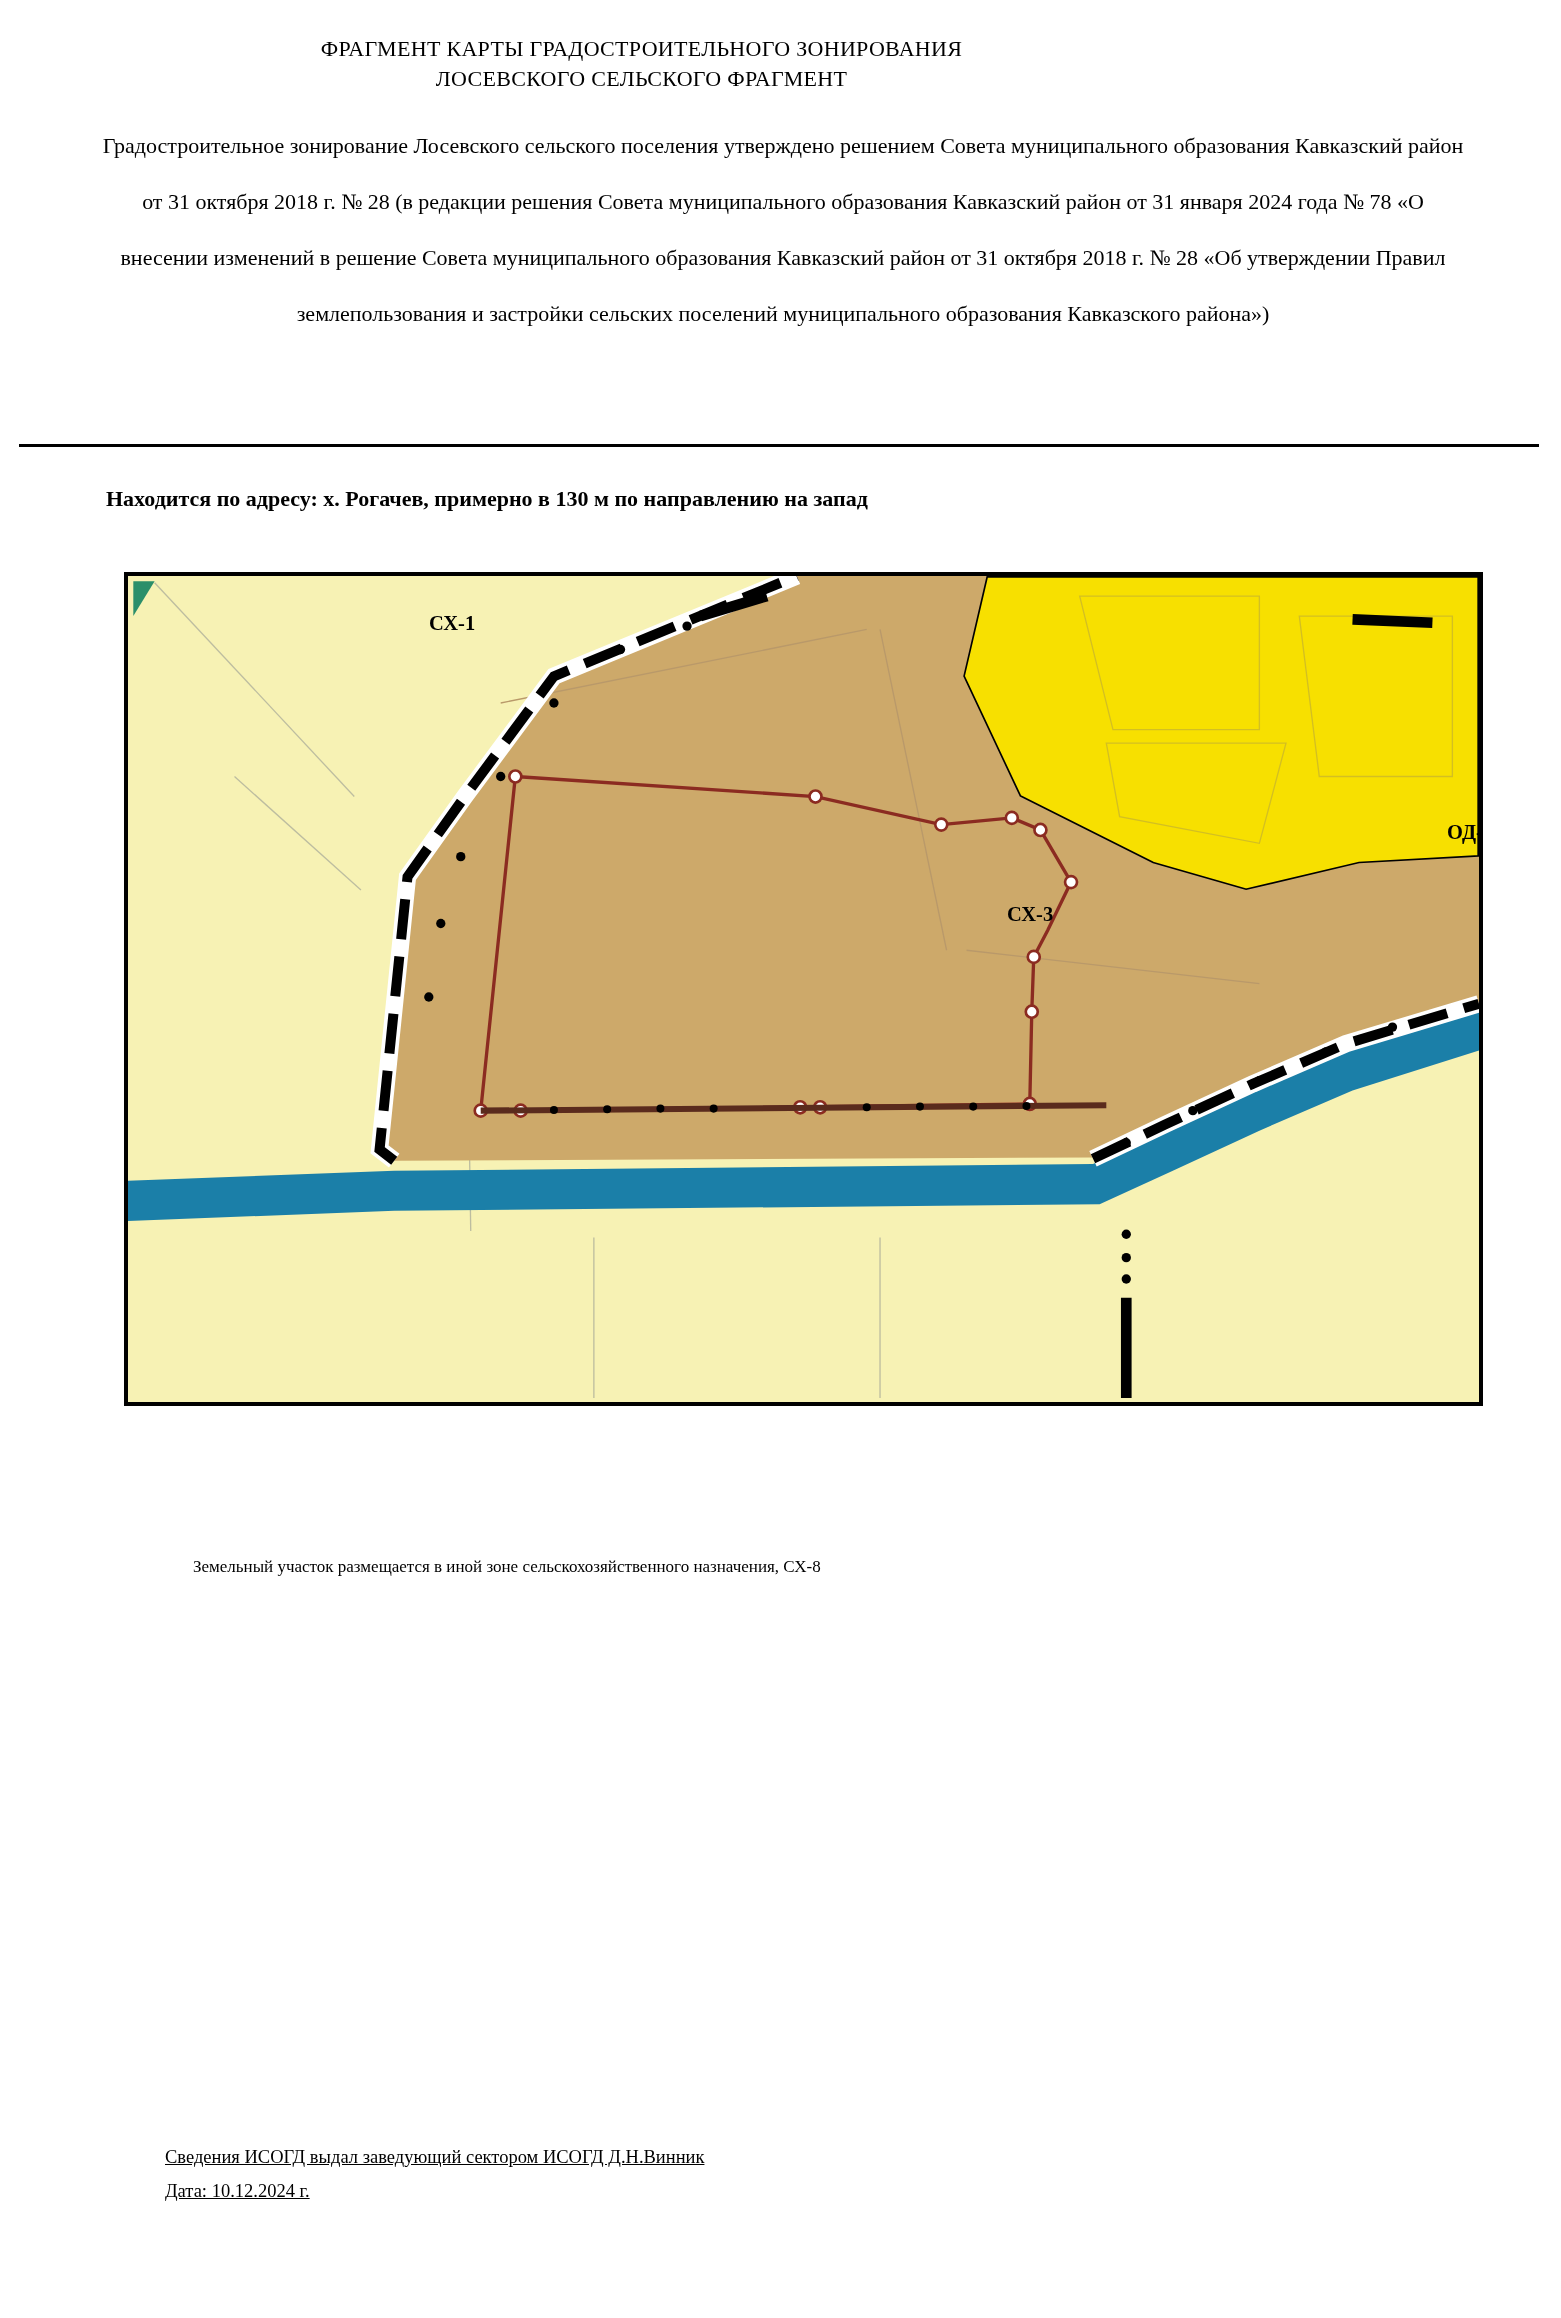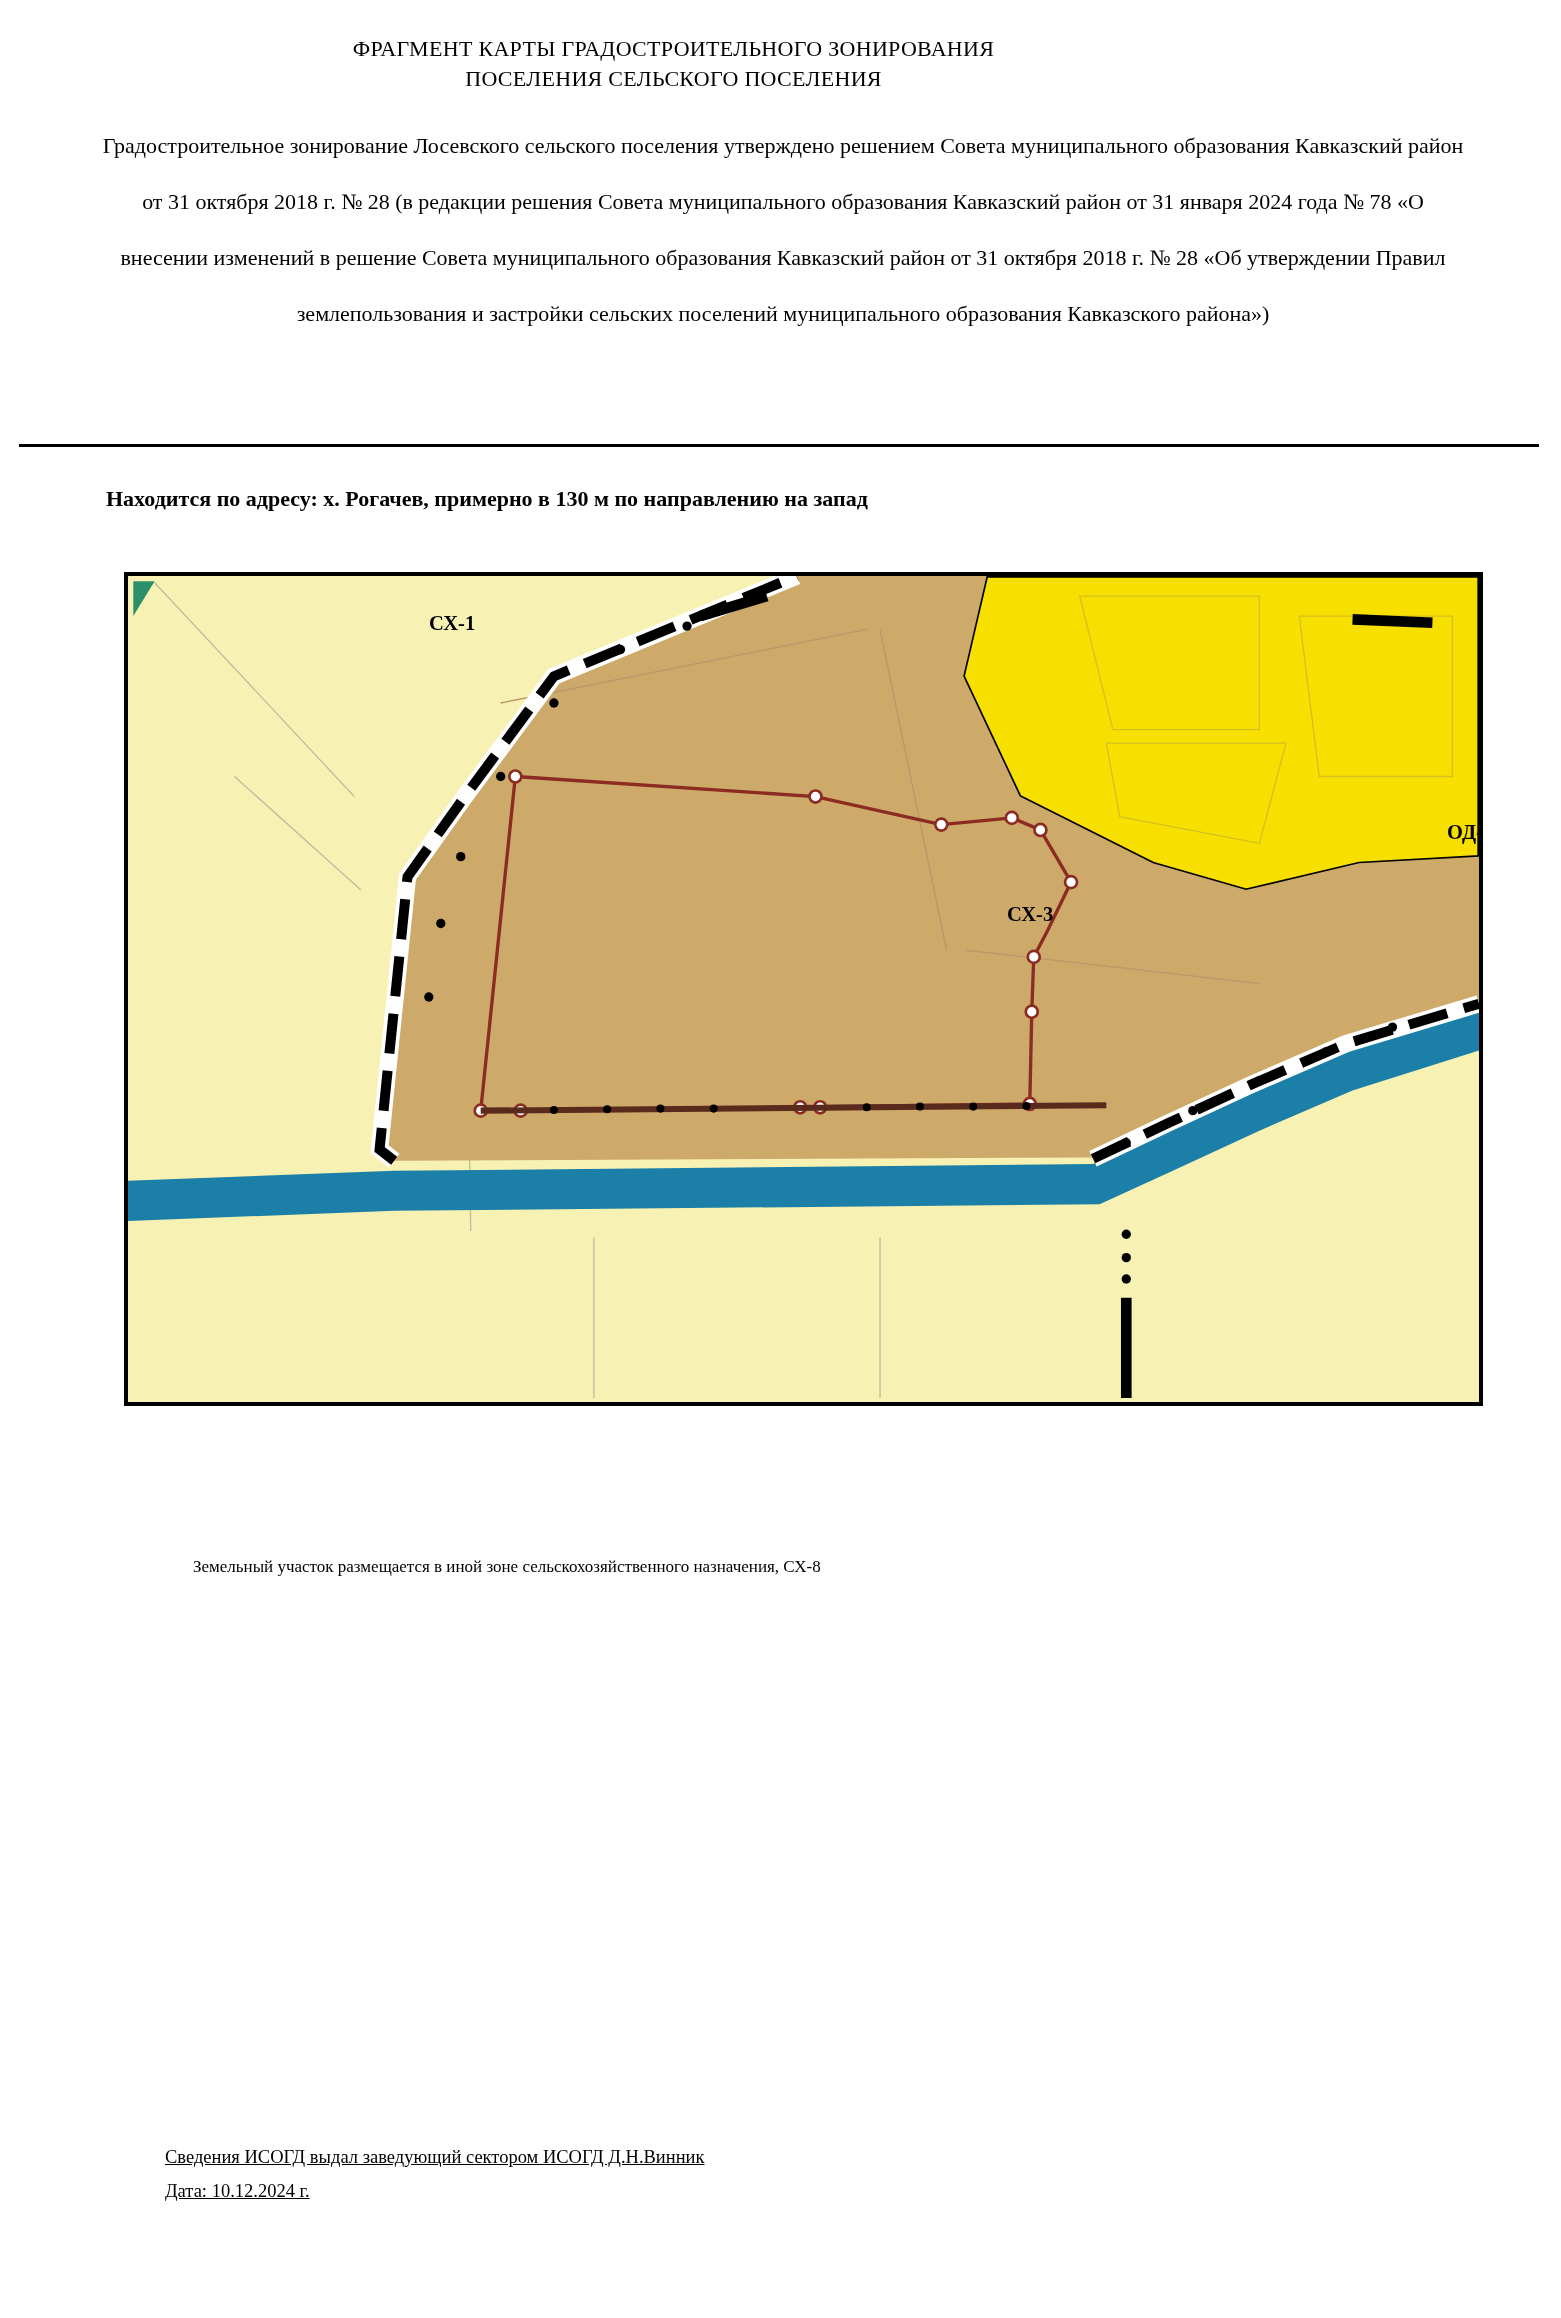--- a/index.html
+++ b/index.html
@@ -20,21 +20,20 @@
     left: 0; top: 0;
     width: 1561px;
     height: 2319px;
   }
   .title-block {
     position: absolute;
     left: 0;
     top: 34px;
     width: 1283px;
     text-align: center;
-    padding-left: 32px;
   }
   .title-line {
     font-size: 22px;
     letter-spacing: 0.3px;
     line-height: 30px;
     white-space: nowrap;
   }
   .intro {
     position: absolute;
     left: 99px;
@@ -106,21 +105,21 @@
   }
   .footer div { white-space: nowrap; }
 </style>
 </head>
 <body>
 
 <div class="page">
 
   <div class="title-block">
     <div class="title-line">ФРАГМЕНТ КАРТЫ ГРАДОСТРОИТЕЛЬНОГО ЗОНИРОВАНИЯ</div>
-    <div class="title-line">ПОСЕЛЕНИЯ СЕЛЬСКОГО ПОСЕЛЕНИЯ</div>
+    <div class="title-line">ЛОСЕВСКОГО СЕЛЬСКОГО ФРАГМЕНТ</div>
   </div>
 
   <div class="intro">
     <p>Градостроительное зонирование Лосевского сельского поселения утверждено решением Совета муниципального образования Кавказский район от 31 октября 2018 г. № 28 (в редакции решения Совета муниципального образования Кавказский район от 31 января 2024 года № 78 «О внесении изменений в решение Совета муниципального образования Кавказский район от 31 октября 2018 г. № 28  «Об утверждении Правил землепользования и застройки сельских поселений муниципального образования Кавказского района»)</p>
   </div>
 
   <div class="rule"></div>
 
   <div class="address">Находится по адресу:  х. Рогачев, примерно в 130 м по направлению на запад</div>
 

